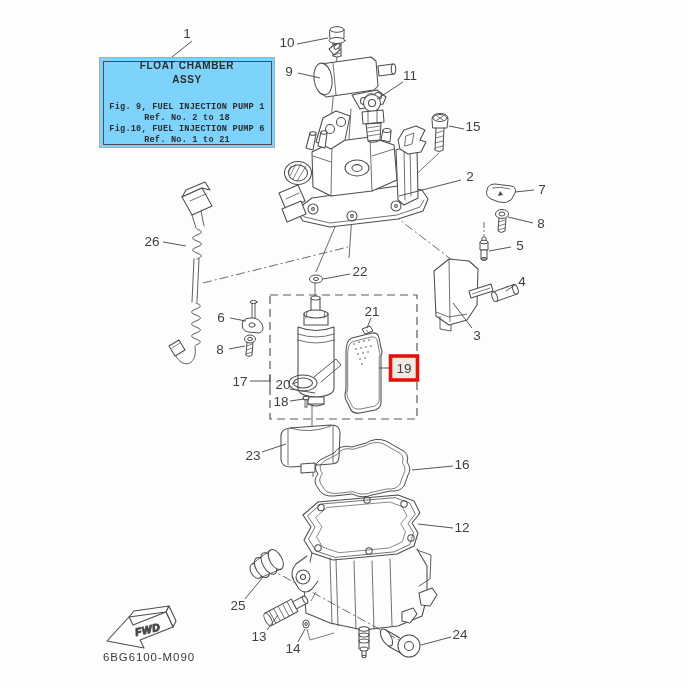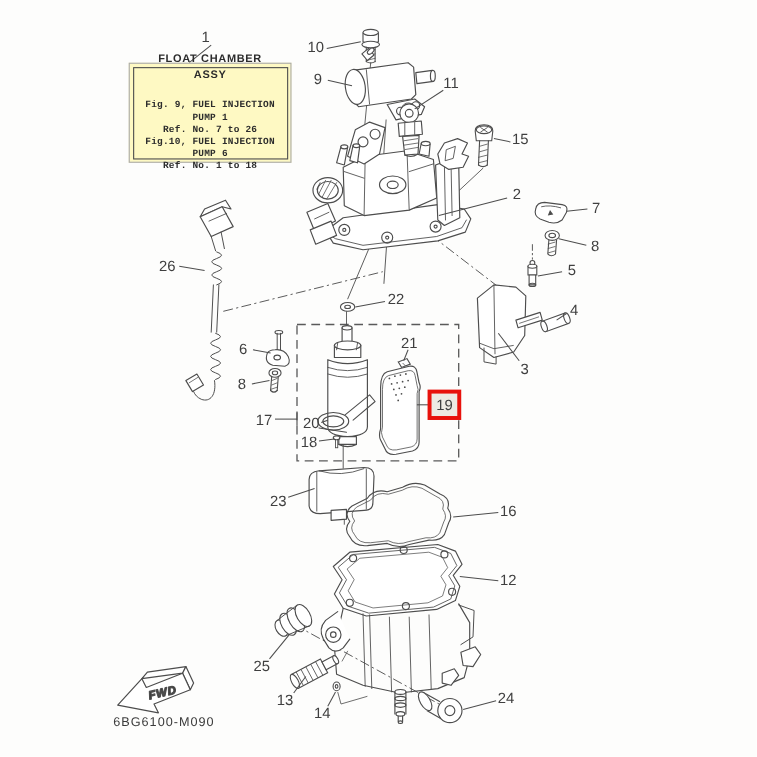--- a/index.html
+++ b/index.html
@@ -1,20 +1,20 @@
 <!DOCTYPE html>
 <html><head>
 <meta charset="utf-8">
 <style>
   html,body{margin:0;padding:0;background:#ffffff;}
   .stage{position:relative;width:688px;height:688px;background:#fdfdfc;overflow:hidden;
          font-family:"Liberation Sans",sans-serif;}
   .stage > svg{position:absolute;left:0;top:0;}
-  .info-box{position:absolute;left:117px;top:57px;width:148px;height:91px;
-            border:1px solid #ababab;background:#fef9c3;padding:2.5px;box-sizing:border-box;}
+  .info-box{position:absolute;left:99px;top:57px;width:176px;height:91px;
+            border:1px solid #ababab;background:#7dd3fc;padding:2.5px;box-sizing:border-box;}
   .info-inner{border:1.4px solid #4c4c4c;height:100%;box-sizing:border-box;
               display:flex;flex-direction:column;justify-content:center;text-align:center;}
   .t1{font-weight:bold;font-size:10px;line-height:1.45;letter-spacing:.6px;color:#2c2c2c;}
   .t2{font-weight:bold;font-size:8.6px;line-height:1.3;letter-spacing:.2px;color:#2c2c2c;font-family:Liberation Mono, monospace;}
   .code{position:absolute;left:103px;top:651px;font-size:11.5px;color:#3b3b3b;letter-spacing:.9px;}
   .part-num{font-family:"Liberation Sans",sans-serif;font-size:13.5px;fill:#3f3f3f;
             text-anchor:middle;dominant-baseline:central;}
   .fwd-text{font-style:italic;font-weight:bold;font-size:10.5px;fill:#333;letter-spacing:.6px;}
 </style>
 </head>
@@ -361,20 +361,20 @@
         <text x="293" y="648.5" class="part-num">14</text>
         <text x="460" y="634.5" class="part-num">24</text>
       </g>
   </svg>
 
   <div class="info-box">
     <div class="info-inner">
       <div class="t1">FLOAT CHAMBER</div>
       <div class="t1" style="margin-bottom:14px;">ASSY</div>
       <div class="t2">Fig.  9,  FUEL INJECTION PUMP 1</div>
-      <div class="t2">Ref. No. 7 to 26</div>
+      <div class="t2">Ref. No. 2 to 18</div>
       <div class="t2">Fig.10,  FUEL INJECTION PUMP 6</div>
-      <div class="t2">Ref. No. 1 to 18</div>
+      <div class="t2">Ref. No. 1 to 21</div>
     </div>
   </div>
 
   <div class="code">6BG6100-M090</div>
 </div>
 
 </body></html>

